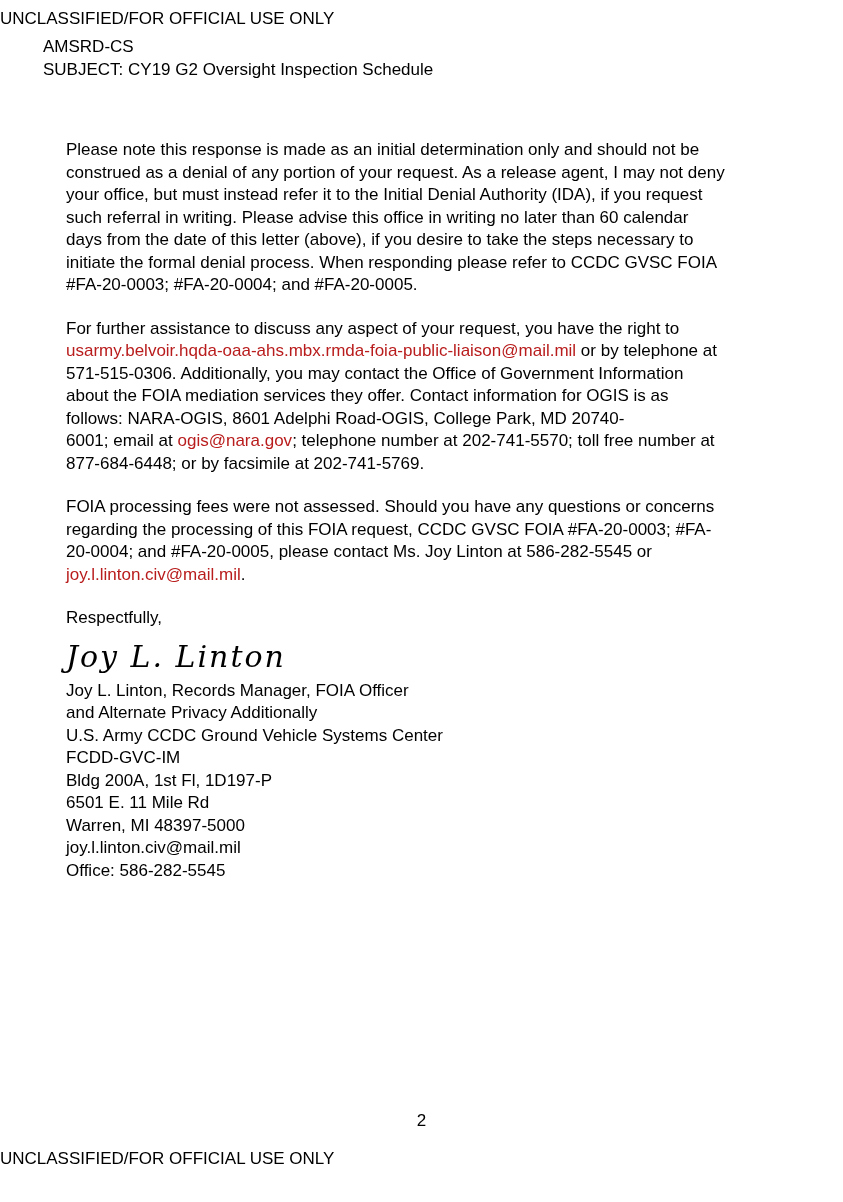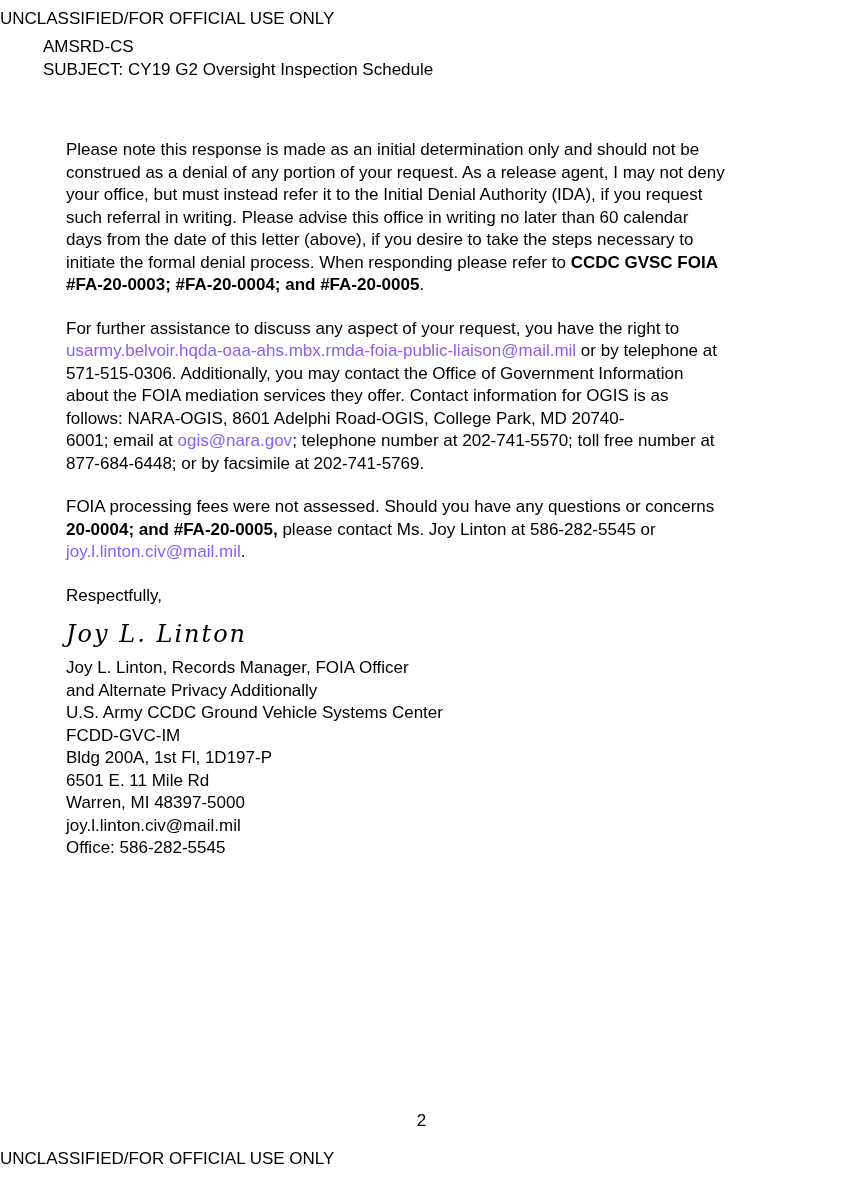--- a/index.html
+++ b/index.html
@@ -27,29 +27,29 @@
   .letterhead {
     position: absolute; top: 36px; left: 43px; right: 20px;
     white-space: nowrap;
   }
   .body-content {
     position: absolute; top: 139px; left: 35px; right: 10px; margin-left: 31px;
   }
   .para { margin: 0; }
   .para + .para { margin-top: 21px; }
   .line { white-space: nowrap; }
-  .bold { font-weight: bold; }
-  .link { color: #8b5cf6; cursor: pointer; }
+  .bold { font-weight: normal; }
+  .link { color: #b91c1c; cursor: pointer; }
   .closing { margin-top: 21px; }
   .signature-script {
     margin-top: 8px;
     height: 42px;
     font-family: "DejaVu Serif", serif;
     font-style: italic;
-    font-size: 24px;
+    font-size: 30px;
     line-height: 38px;
     letter-spacing: 2px;
     white-space: nowrap;
   }
   .signature-block { white-space: nowrap; }
 </style>
 </head>
 <body>
 
 <div class="banner banner-top">UNCLASSIFIED/FOR OFFICIAL USE ONLY</div>
@@ -74,20 +74,21 @@
         <div class="line"><span>For further assistance to discuss any aspect of your request, you have the right to</span></div>
         <div class="line"><span class="link">usarmy.belvoir.hqda-oaa-ahs.mbx.rmda-foia-public-liaison@mail.mil</span><span> or by telephone at</span></div>
         <div class="line"><span>571-515-0306. Additionally, you may contact the Office of Government Information</span></div>
         <div class="line"><span>about the FOIA mediation services they offer. Contact information for OGIS is as</span></div>
         <div class="line"><span>follows: NARA-OGIS, 8601 Adelphi Road-OGIS, College Park, MD 20740-</span></div>
         <div class="line"><span>6001; email at </span><span class="link">ogis@nara.gov</span><span>; telephone number at 202-741-5570; toll free number at</span></div>
         <div class="line"><span>877-684-6448; or by facsimile at 202-741-5769.</span></div>
       </div>
       <div class="para">
         <div class="line"><span>FOIA processing fees were not assessed. Should you have any questions or concerns</span></div>
+        <div class="line"><span>regarding the processing of this FOIA request, </span><span class="bold">CCDC GVSC FOIA #FA-20-0003; #FA-</span></div>
         <div class="line"><span class="bold">20-0004; and #FA-20-0005,</span><span> please contact Ms. Joy Linton at 586-282-5545 or</span></div>
         <div class="line"><span class="link">joy.l.linton.civ@mail.mil</span><span>.</span></div>
       </div>
     </div>
 
   <div class="para closing">Respectfully,</div>
 
   <div class="signature-script">Joy L. Linton</div>
 
   <div class="signature-block">

